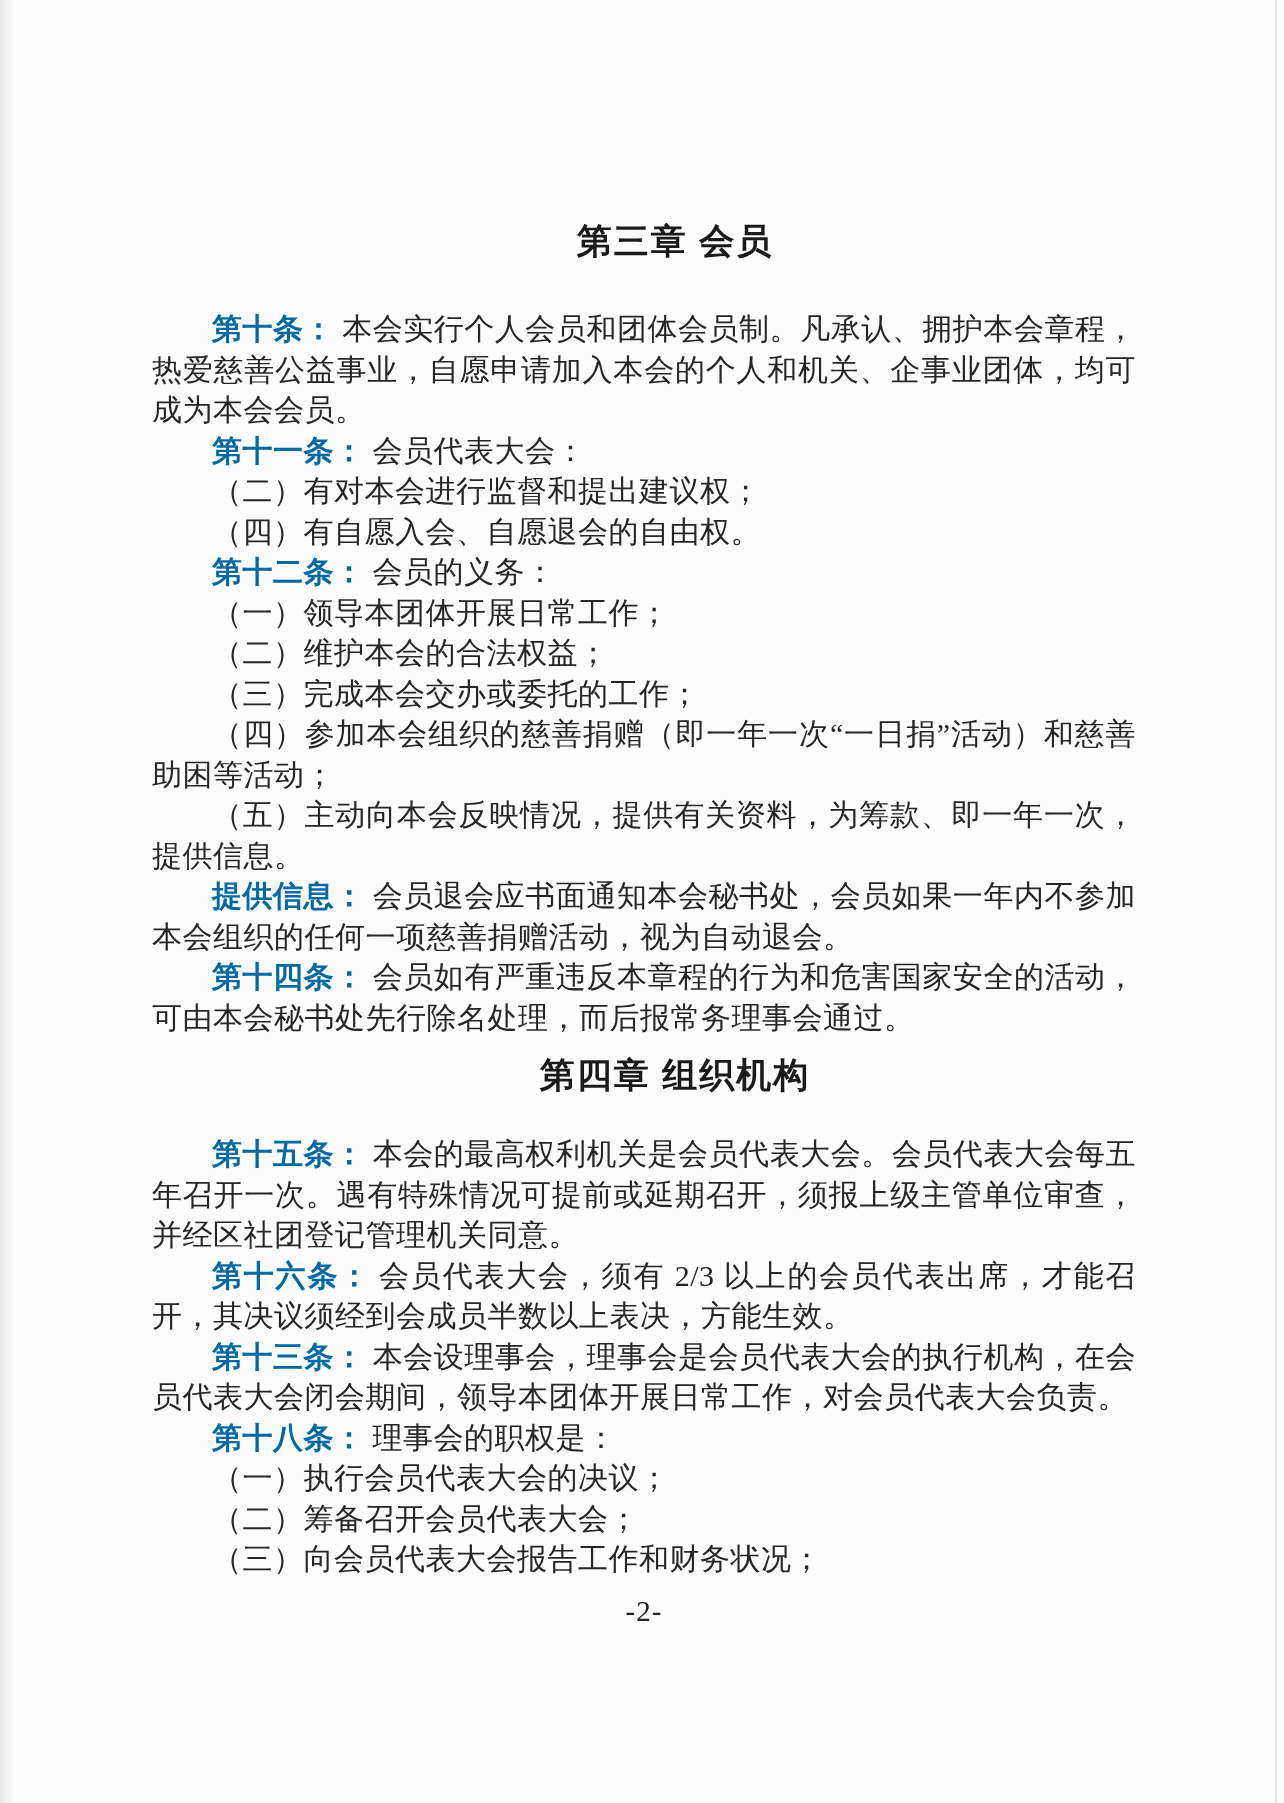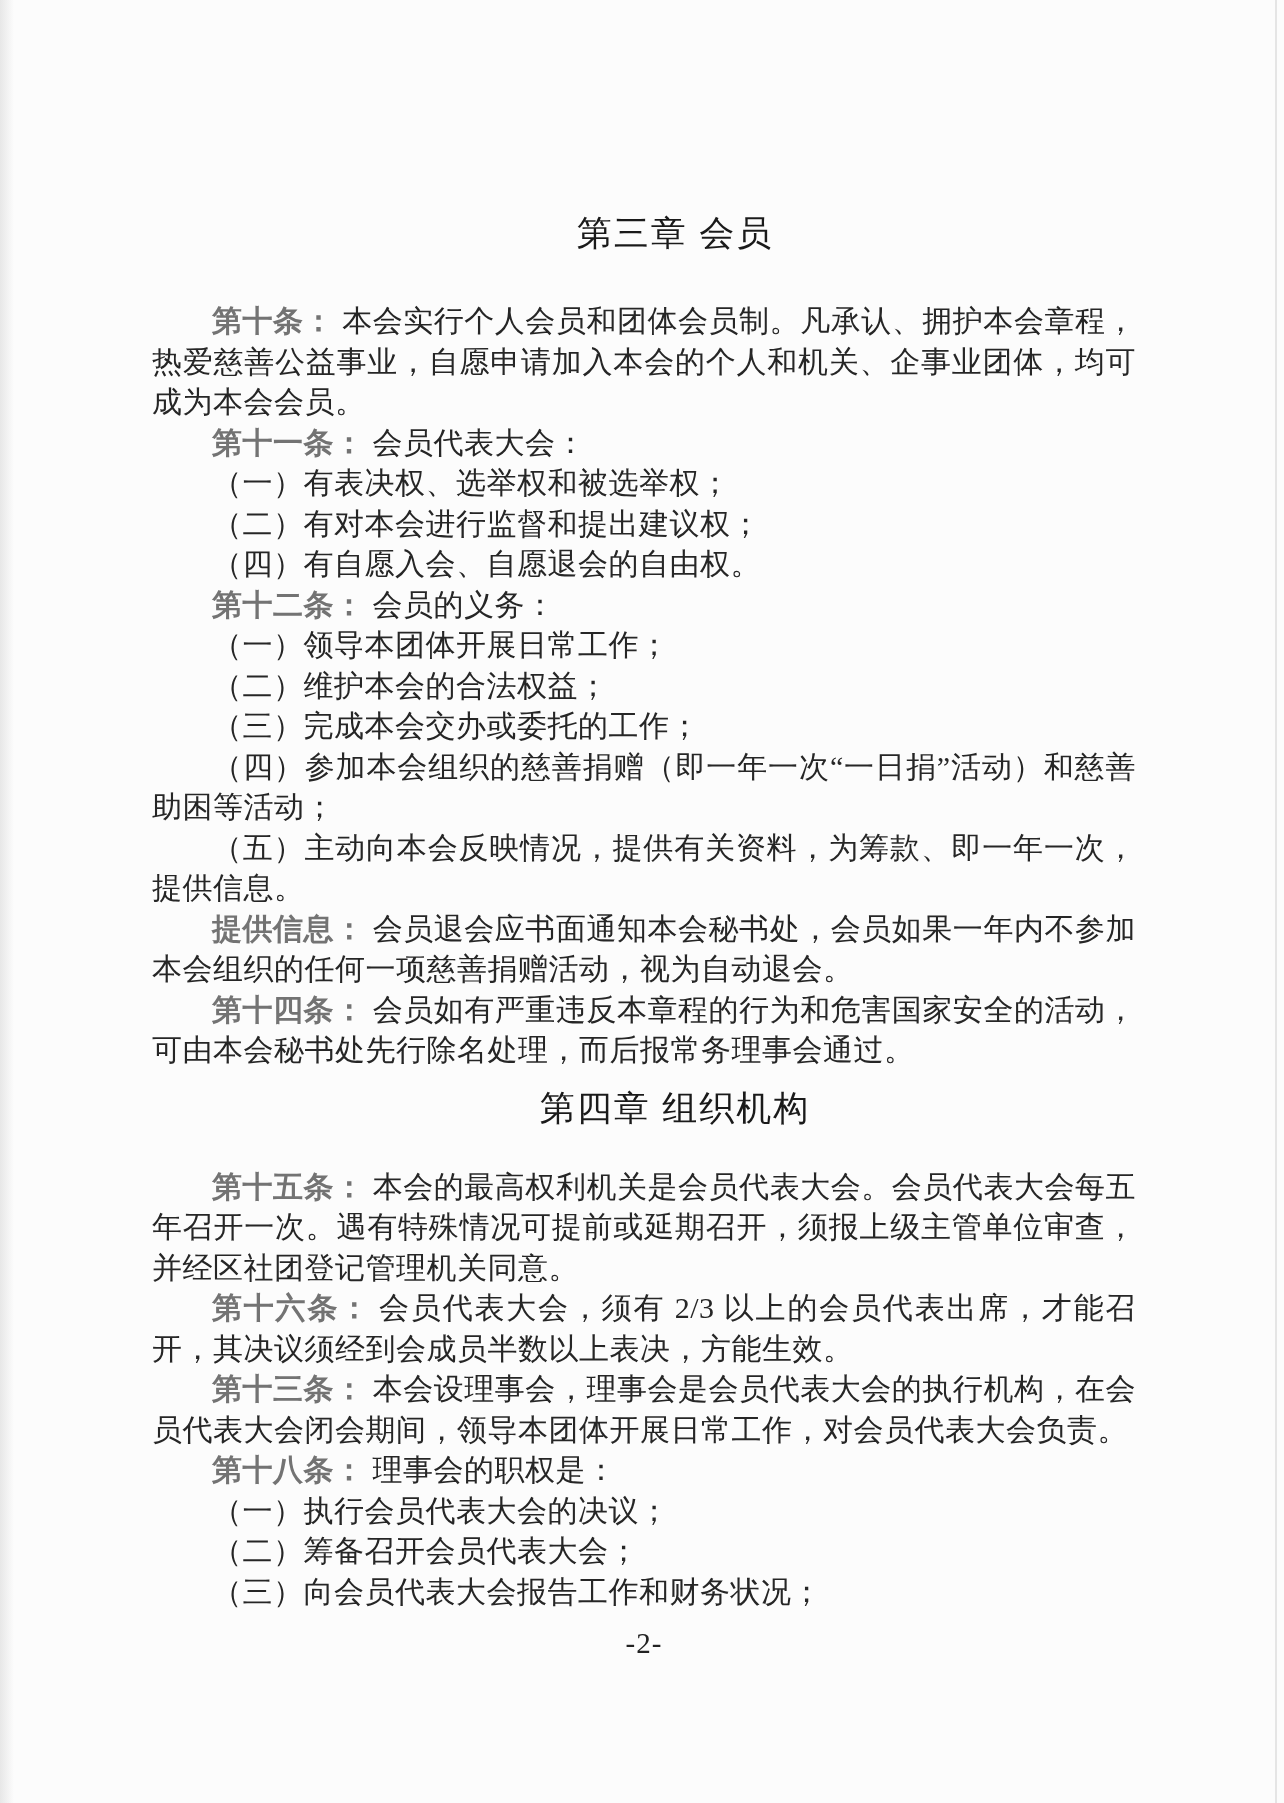--- a/index.html
+++ b/index.html
@@ -39,23 +39,23 @@
   }
   .content {
     position: absolute;
     left: 152px;
     top: 0;
     width: 984px;
     padding-top: 210px;
     box-sizing: content-box;
   }
   .chapter-heading {
-    margin: 4px;
+    margin: 12px;
     font-family: "Liberation Sans", sans-serif;
-    font-weight: 400;
+    font-weight: 700;
     font-size: 35px;
     line-height: 38px;
     letter-spacing: 2px;
     text-align: center;
     padding-left: 62px; 
     color: #1a1a1a;
   }
   .chapter-heading.first {
     margin-bottom: 49px;
   }
@@ -67,21 +67,21 @@
     margin: 0;
     font-size: 30px;
     line-height: 40.5px;
     letter-spacing: 0.5px;
     text-align: justify;
     text-indent: 2em;
     color: var(--ink, #262626);
   }
   .art-label {
     font-weight: 700;
-    color: #737373;
+    color: #0369a1;
     margin-right: 8px;
   }
   .page-footer {
     margin-top: 14px;
     text-align: center;
     font-size: 29px;
     line-height: 34px;
     color: #222222;
     letter-spacing: 1px;
   }
@@ -94,21 +94,20 @@
   <div class="scan-edge-right"></div>
 
   <div class="content">
 
     <h2 class="chapter-heading first">第三章 会员</h2>
 
     <p class="para"><span class="art-label">第十条：</span><span>本会实行个人会员和团体会员制。凡承认、拥护本会章程，热爱慈善公益事业，自愿申请加入本会的个人和机关、企事业团体，均可成为本会会员。</span></p>
 
     <p class="para"><span class="art-label">第十一条：</span><span>会员代表大会：</span></p>
 
-    <p class="para"><span>（一）有表决权、选举权和被选举权；</span></p>
     <p class="para"><span>（二）有对本会进行监督和提出建议权；</span></p>
     <p class="para"><span>（四）有自愿入会、自愿退会的自由权。</span></p>
 
     <p class="para"><span class="art-label">第十二条：</span><span>会员的义务：</span></p>
 
     <p class="para"><span>（一）领导本团体开展日常工作；</span></p>
     <p class="para"><span>（二）维护本会的合法权益；</span></p>
     <p class="para"><span>（三）完成本会交办或委托的工作；</span></p>
     <p class="para"><span>（四）参加本会组织的慈善捐赠（即一年一次“一日捐”活动）和慈善助困等活动；</span></p>
     <p class="para"><span>（五）主动向本会反映情况，提供有关资料，为筹款、即一年一次，提供信息。</span></p>

